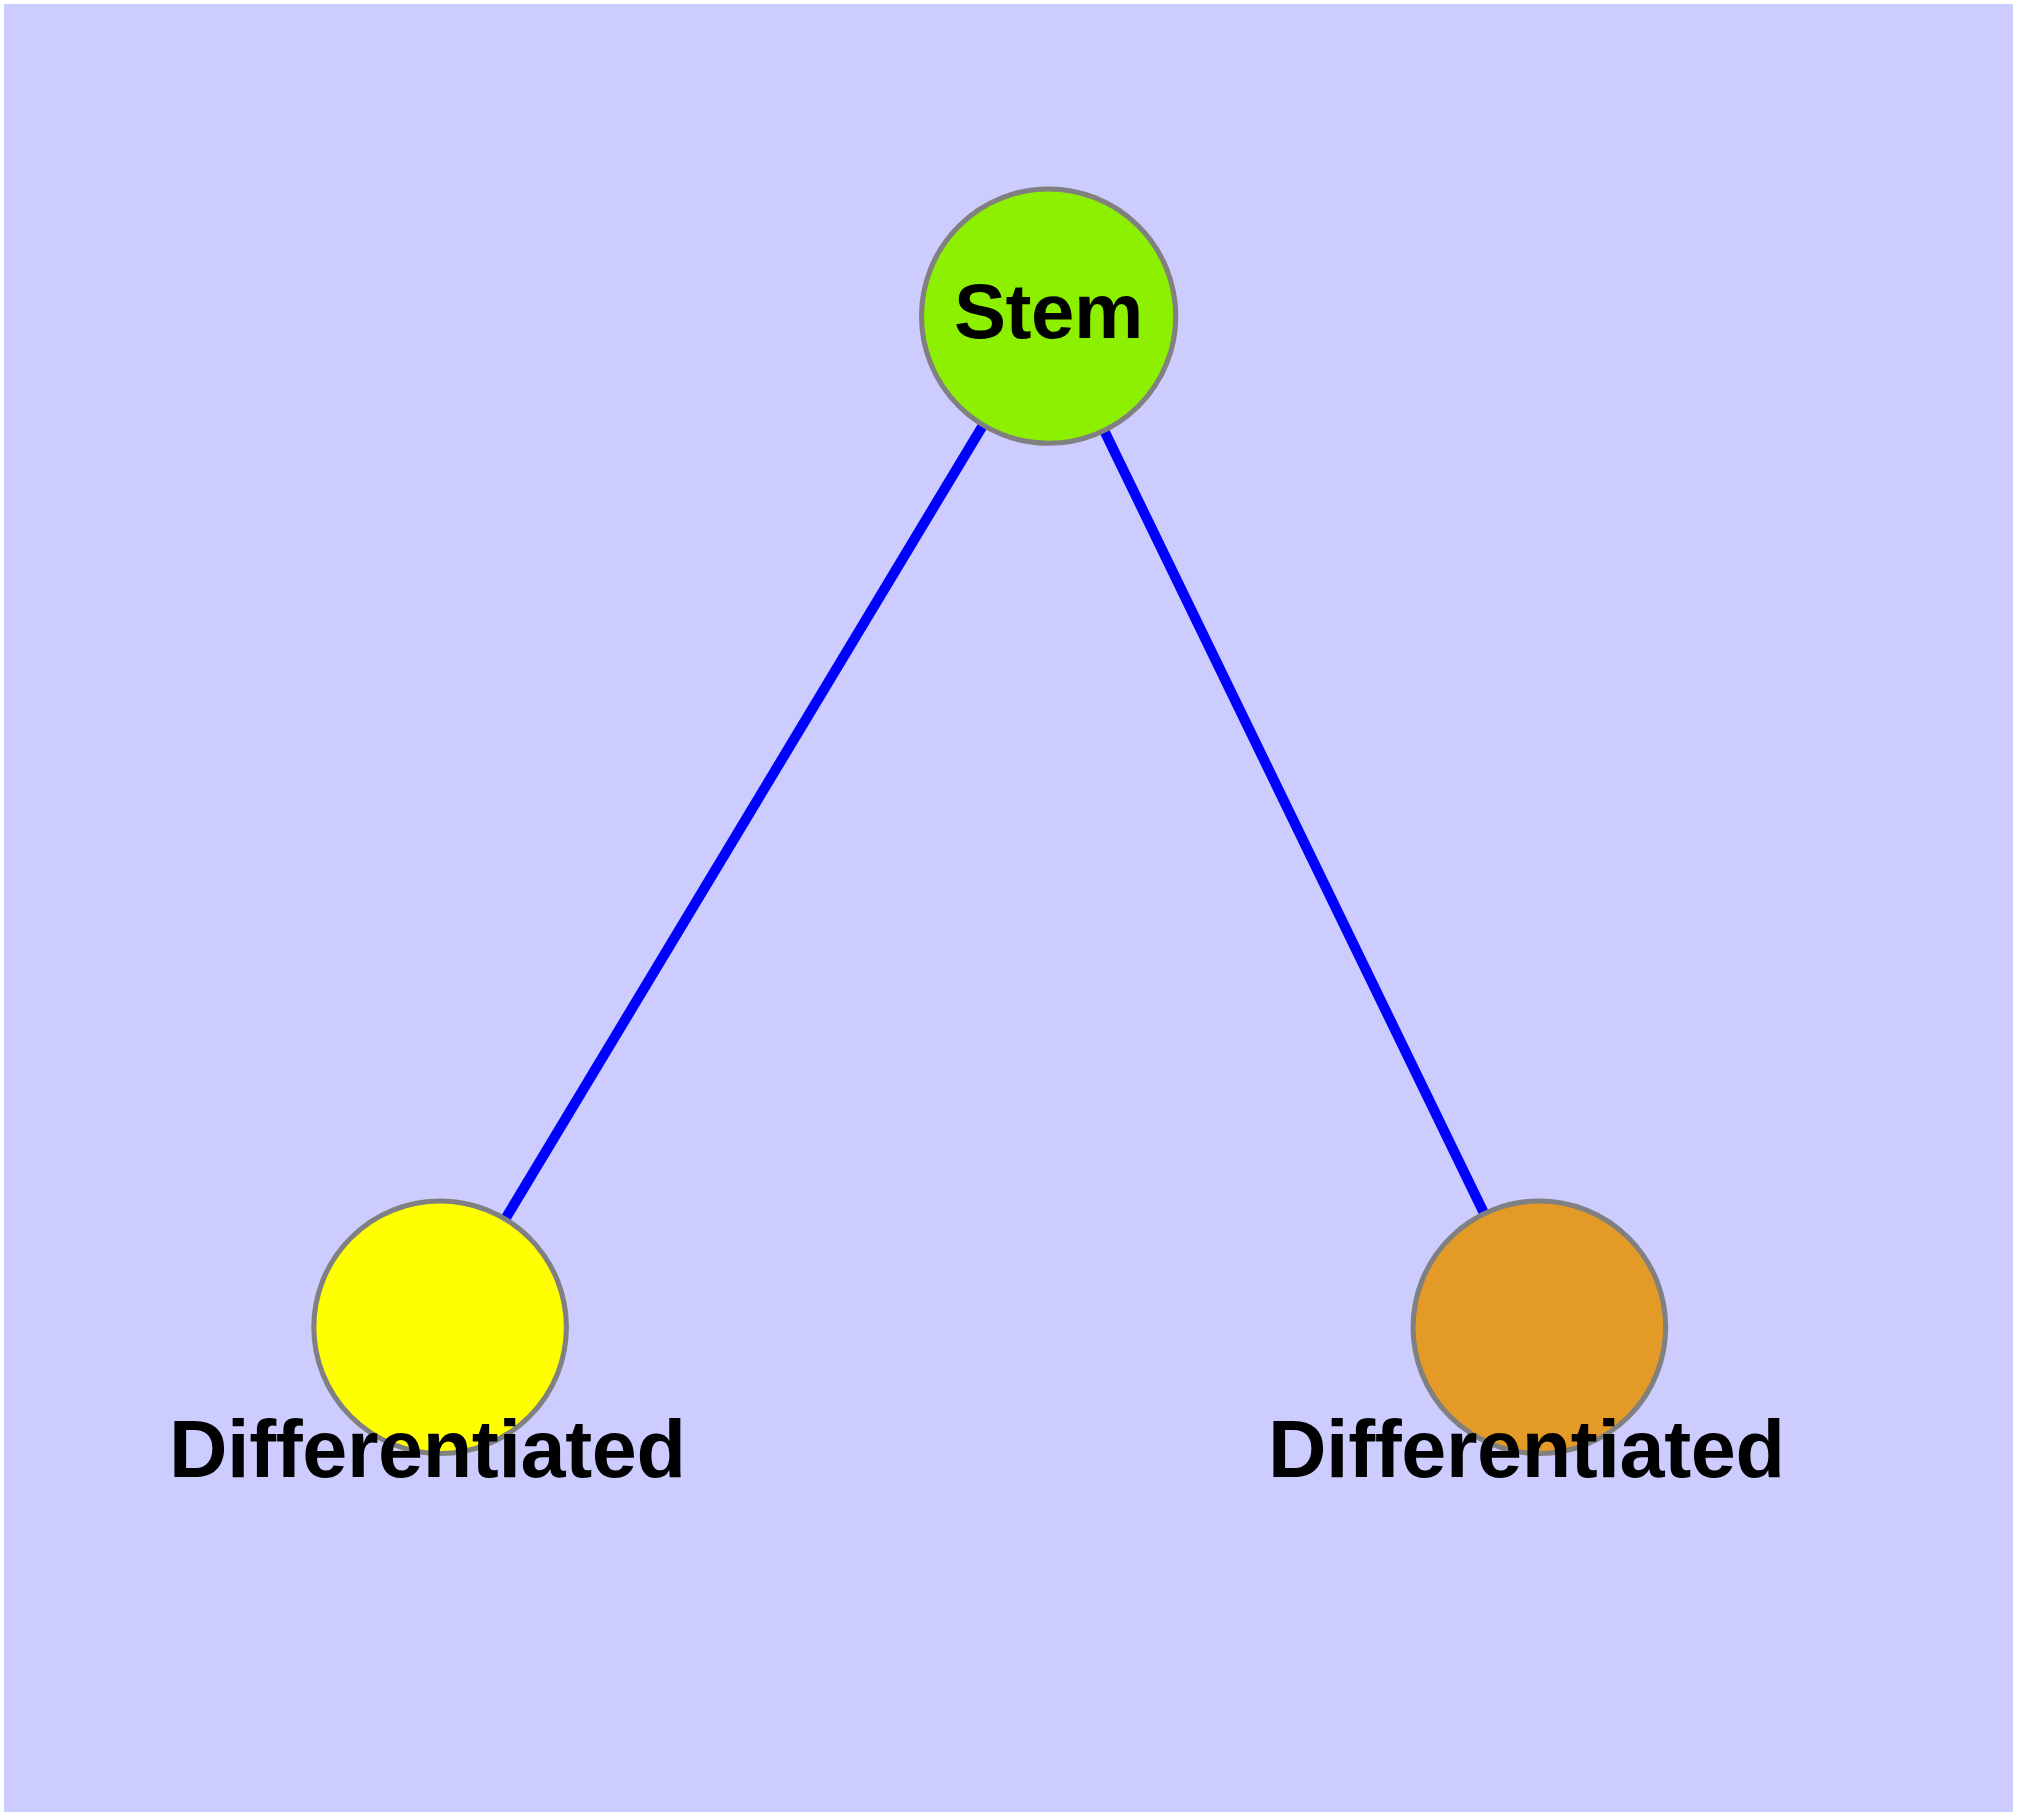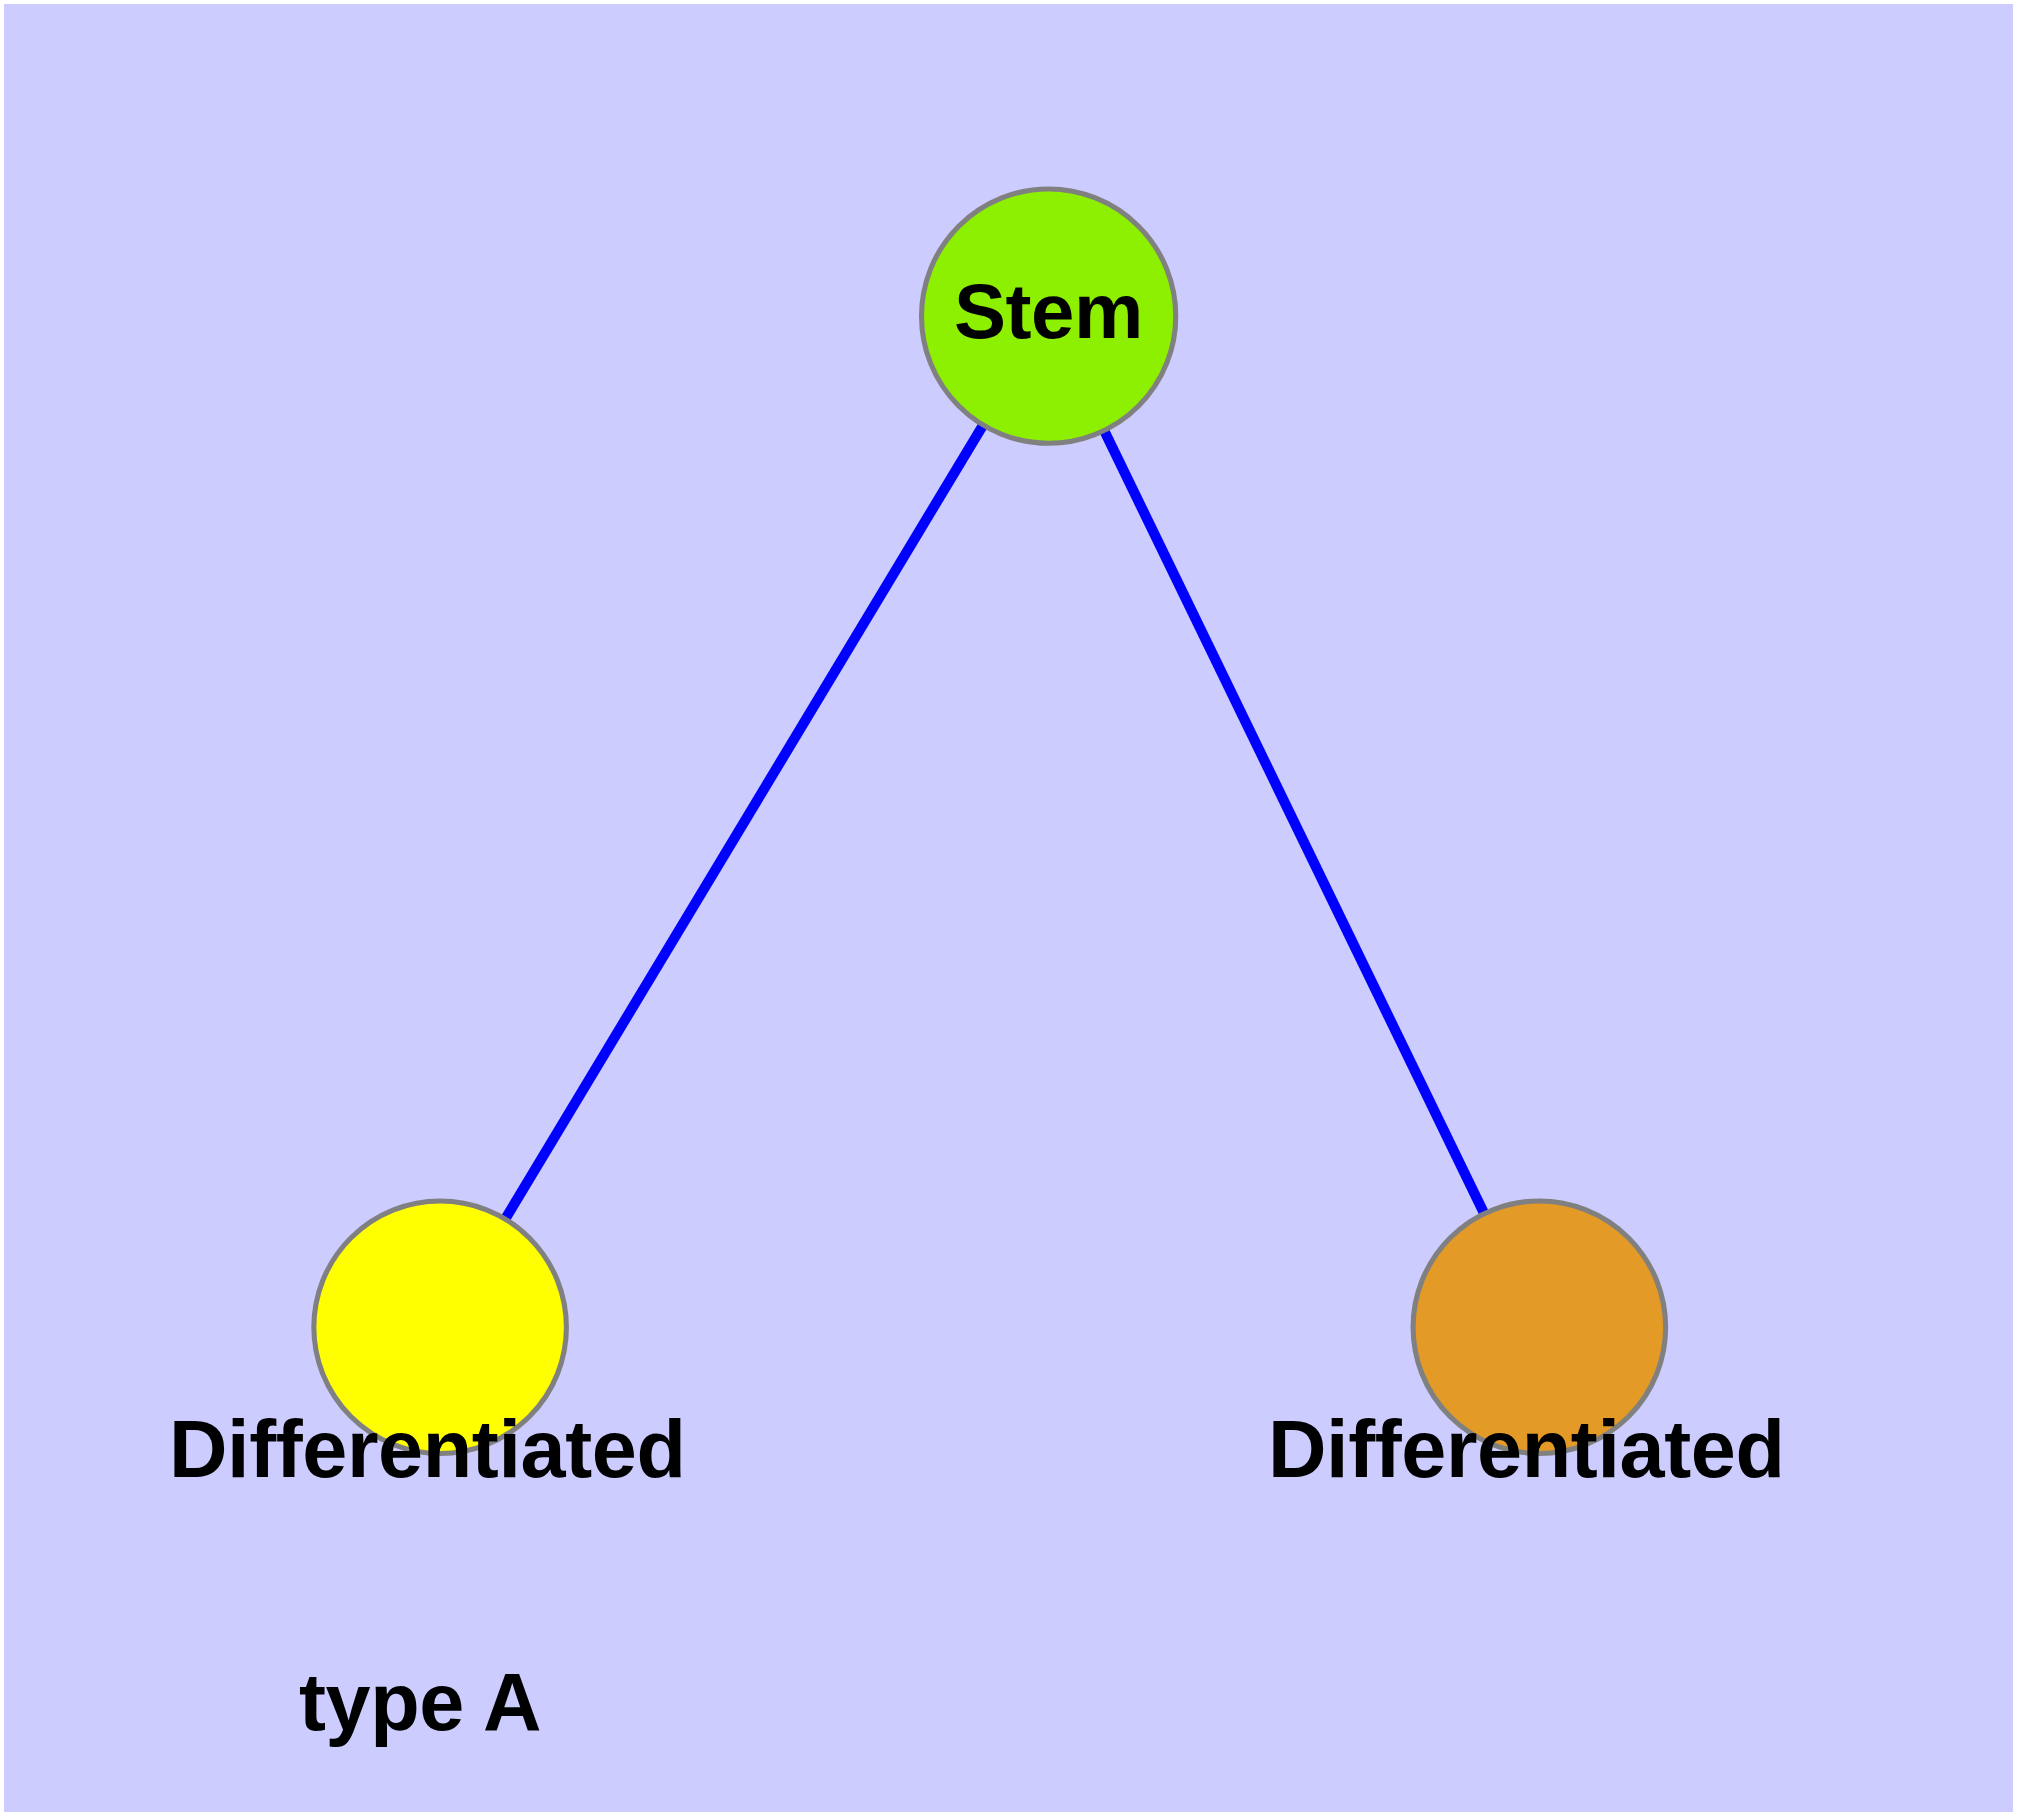--- a/index.html
+++ b/index.html
@@ -85,20 +85,19 @@
       <circle class="node-circle" cx="519" cy="1566" r="149" fill="#ffff00"></circle>
       <circle class="node-circle" cx="1816" cy="1566" r="149" fill="#e39a26"></circle>
       <circle class="node-circle" cx="1237" cy="373" r="150" fill="#8cf000"></circle>
     </g>
   </svg>
 
   <div class="node-label" id="label-stem">Stem</div>
 
   <div class="node-label" id="label-a">
     <div>Differentiated</div>
-    <div>type A</div>
   </div>
 
   <div class="node-label" id="label-b">
     <div>Differentiated</div>
   </div>
 </div>
 
 
 </body></html>

